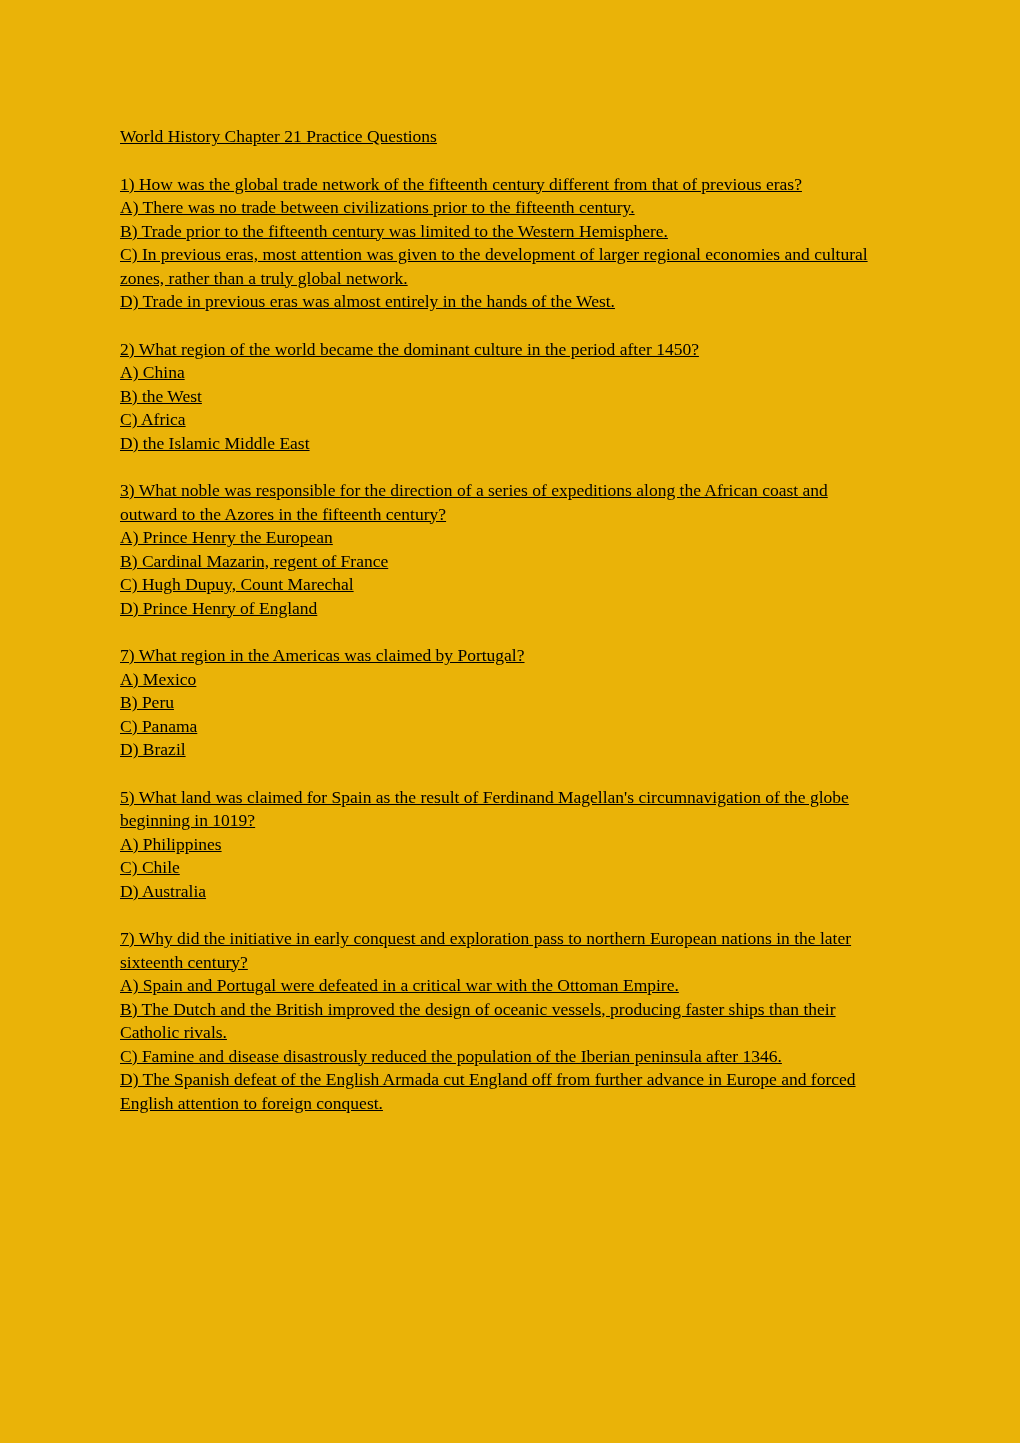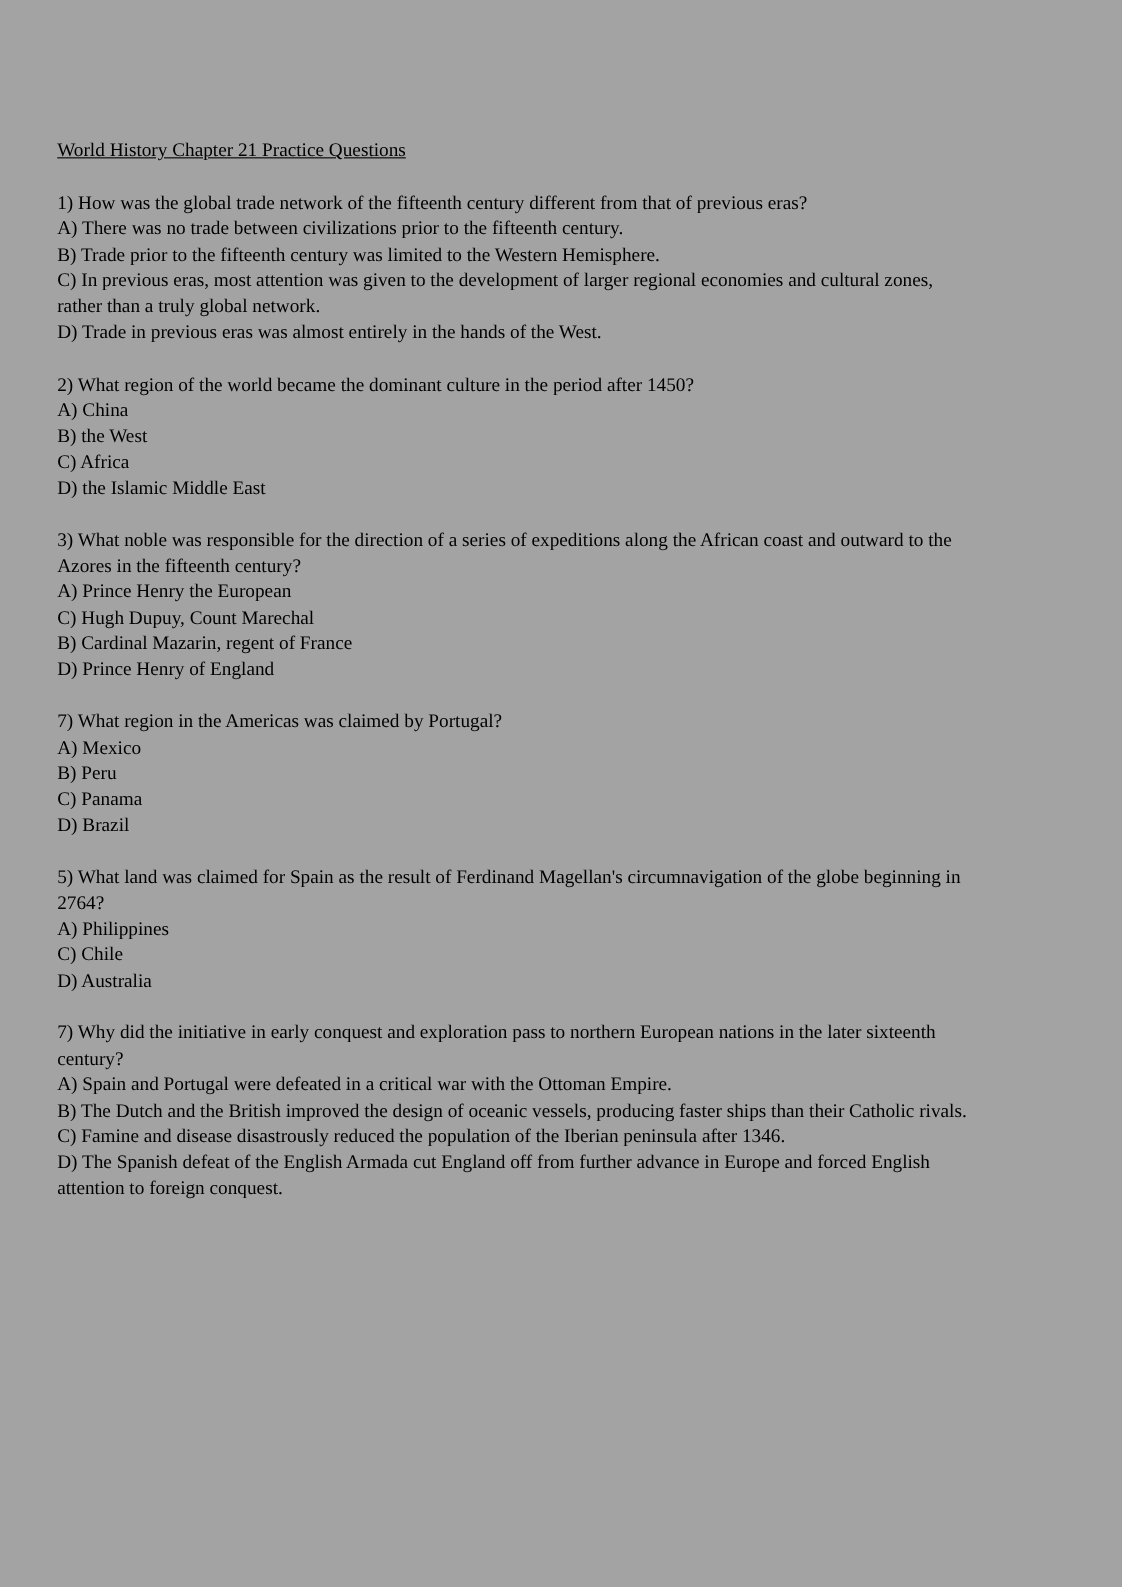--- a/index.html
+++ b/index.html
@@ -5,35 +5,36 @@
   html, body {
     margin: 0;
     padding: 0;
     background: #ffffff;
   }
   .page {
     position: relative;
     width: 1020px;
     height: 1443px;
     margin: 0 auto;
-    background: #a3a3a3;
+    background: #eab308;
     box-sizing: border-box;
-    padding: 125px 138px 60px 52px;
+    padding: 125px 138px 60px 120px;
     font-family: "Liberation Serif", "DejaVu Serif", serif;
     font-size: 17.5px;
     line-height: 23.5px;
     color: #000000;
   }
   .doc-title {
     text-decoration: underline;
     margin: 0 0 24px 0;
     font-weight: normal;
   }
   .question-block {
     margin: 0 0 24px 0;
+    text-decoration: underline;
   }
   .question-block p {
     margin: 0;
     padding: 0;
   }
 </style>
 </head>
 <body>
 
 <div class="page">
@@ -52,35 +53,35 @@
     <p>2) What region of the world became the dominant culture in the period after 1450?</p>
     <p>A) China</p>
     <p>B) the West</p>
     <p>C) Africa</p>
     <p>D) the Islamic Middle East</p>
   </div>
 
   <div class="question-block">
     <p>3) What noble was responsible for the direction of a series of expeditions along the African coast and outward to the Azores in the fifteenth century?</p>
     <p>A) Prince Henry the European</p>
+    <p>B) Cardinal Mazarin, regent of France</p>
     <p>C) Hugh Dupuy, Count Marechal</p>
-    <p>B) Cardinal Mazarin, regent of France</p>
     <p>D) Prince Henry of England</p>
   </div>
 
   <div class="question-block">
     <p>7) What region in the Americas was claimed by Portugal?</p>
     <p>A) Mexico</p>
     <p>B) Peru</p>
     <p>C) Panama</p>
     <p>D) Brazil</p>
   </div>
 
   <div class="question-block">
-    <p>5) What land was claimed for Spain as the result of Ferdinand Magellan's circumnavigation of the globe beginning in 2764?</p>
+    <p>5) What land was claimed for Spain as the result of Ferdinand Magellan's circumnavigation of the globe beginning in 1019?</p>
     <p>A) Philippines</p>
     <p>C) Chile</p>
     <p>D) Australia</p>
   </div>
 
   <div class="question-block">
     <p>7) Why did the initiative in early conquest and exploration pass to northern European nations in the later sixteenth century?</p>
     <p>A) Spain and Portugal were defeated in a critical war with the Ottoman Empire.</p>
     <p>B) The Dutch and the British improved the design of oceanic vessels, producing faster ships than their Catholic rivals.</p>
     <p>C) Famine and disease disastrously reduced the population of the Iberian peninsula after 1346.</p>

